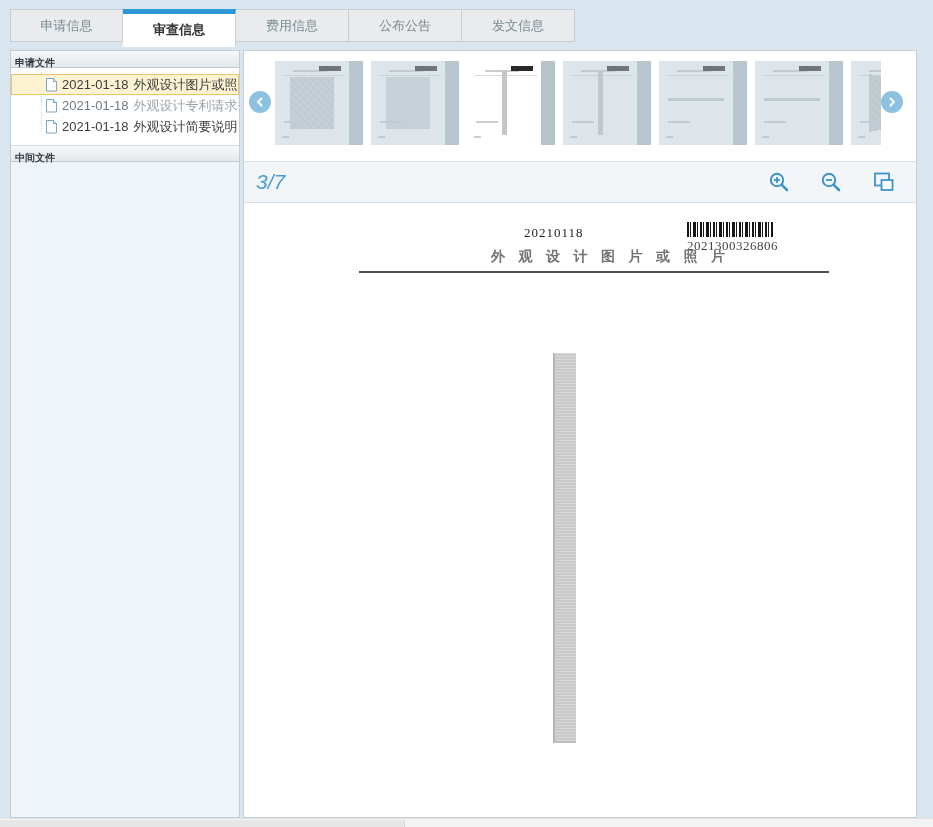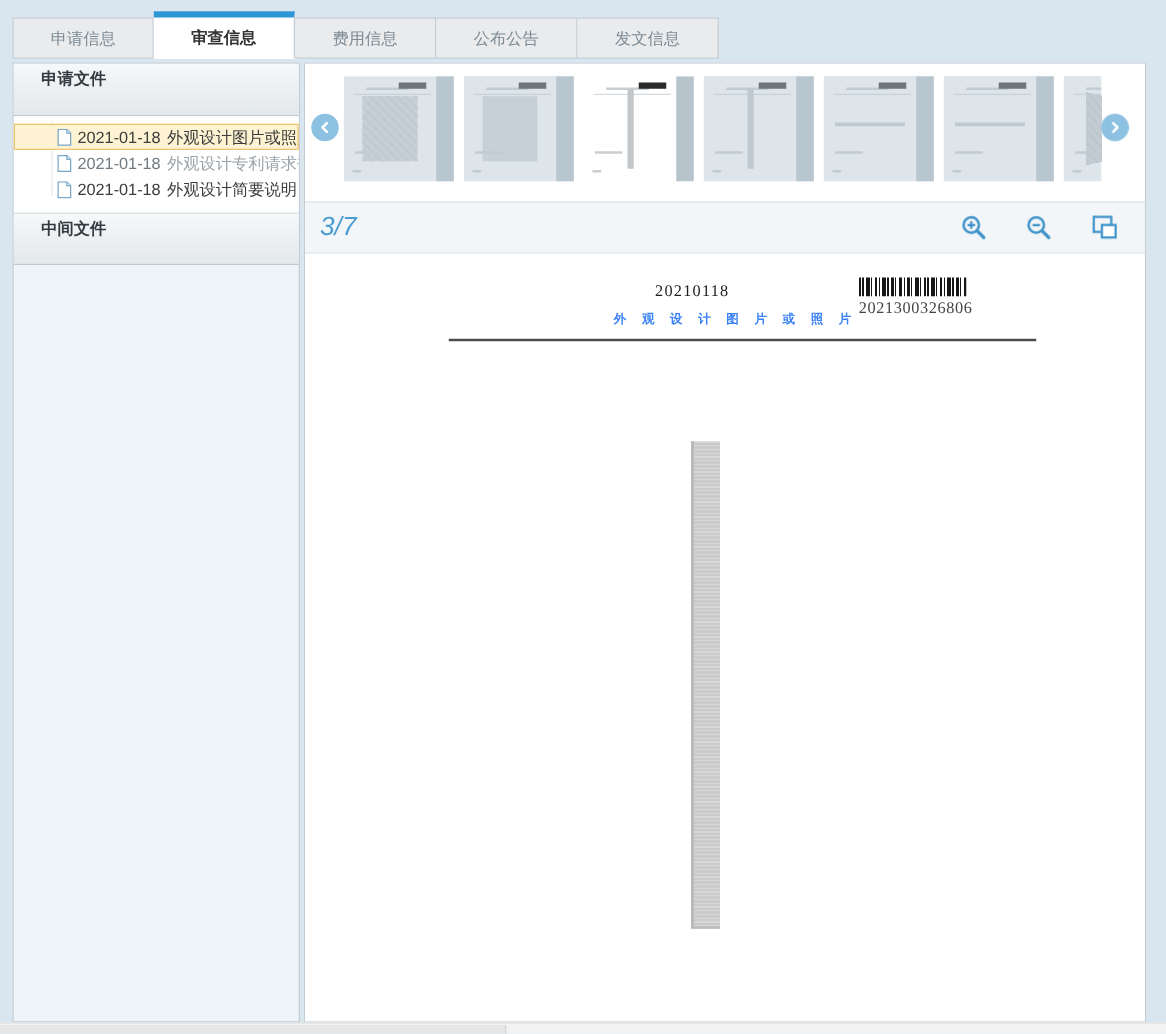--- a/index.html
+++ b/index.html
@@ -7,21 +7,21 @@
   body {
     position:relative;
     background:#dae6ef;
     font-family:"Liberation Sans", sans-serif;
     overflow:hidden;
   }
 
   
   .tabbar {
     position:absolute; left:10px; top:9px; height:38px;
-    display:flex; align-items:flex-end;
+    display:flex; align-items:flex-start;
   }
   .tab {
     width:113px; height:33px;
     background:#e9ebec;
     border:1px solid #c5ced6; border-left:none;
     display:flex; align-items:center; justify-content:center;
     font-size:13px; color:#7c8b95; cursor:pointer;
   }
   .tab:first-child { border-left:1px solid #c5ced6; }
   .tab.active {
@@ -31,25 +31,25 @@
     color:#333333; font-weight:bold;
   }
 
   
   .sidebar {
     position:absolute; left:10px; top:50px; width:230px; height:768px;
     background:#eef4f7;
     border:1px solid #c2cdd5;
   }
   .side-header {
-    height:42px; line-height:24px;
+    height:17px; line-height:24px;
     background:linear-gradient(#f6f8f9,#e3e8eb);
     border-top:1px solid #d4dbe0; border-bottom:1px solid #c2cad1;
-    font-size:13px; font-weight:bold; color:#333a40;
-    padding-left:22px; cursor:pointer;
+    font-size:10px; font-weight:bold; color:#333a40;
+    padding-left:4px; cursor:pointer;
   }
   .side-header:first-child { border-top:none; }
   .file-list {
     background:#ffffff; padding:6px 0 8px 0; position:relative;
   }
   .file-list::before {
     content:""; position:absolute; left:30px; top:4px; bottom:14px;
     border-left:1px dotted #cdd6dc;
   }
   .file-item {
@@ -152,22 +152,22 @@
     position:absolute; left:443px; top:19px; width:86px; height:15px;
     background:repeating-linear-gradient(90deg,
       #161616 0 2px,#ffffff 2px 3px,#161616 3px 4px,#ffffff 4px 6px,
       #161616 6px 9px,#ffffff 9px 10px,#161616 10px 11px,#ffffff 11px 13px);
   }
   .doc-bcnum {
     position:absolute; left:443px; top:35px; font-size:13px; color:#444;
     letter-spacing:0.5px;
   }
   .doc-title {
-    position:absolute; left:247px; top:45px; font-size:10px; font-weight:bold;
-    color:#3b82f6; letter-spacing:5px; white-space:nowrap;
+    position:absolute; left:247px; top:45px; font-size:14px; font-weight:bold;
+    color:#737373; letter-spacing:5px; white-space:nowrap;
   }
   .doc-rule {
     position:absolute; left:115px; top:68px; width:470px; height:2px; background:#4d4d4d;
   }
   .design-bar {
     position:absolute; left:309px; top:150px; width:23px; height:390px;
     background:#cacaca;
     background-image:repeating-linear-gradient(0deg,rgba(255,255,255,0.25) 0 1px,rgba(0,0,0,0) 1px 3px);
     border-left:2px solid #b6b6b6; border-bottom:2px solid #bdbdbd;
   }

